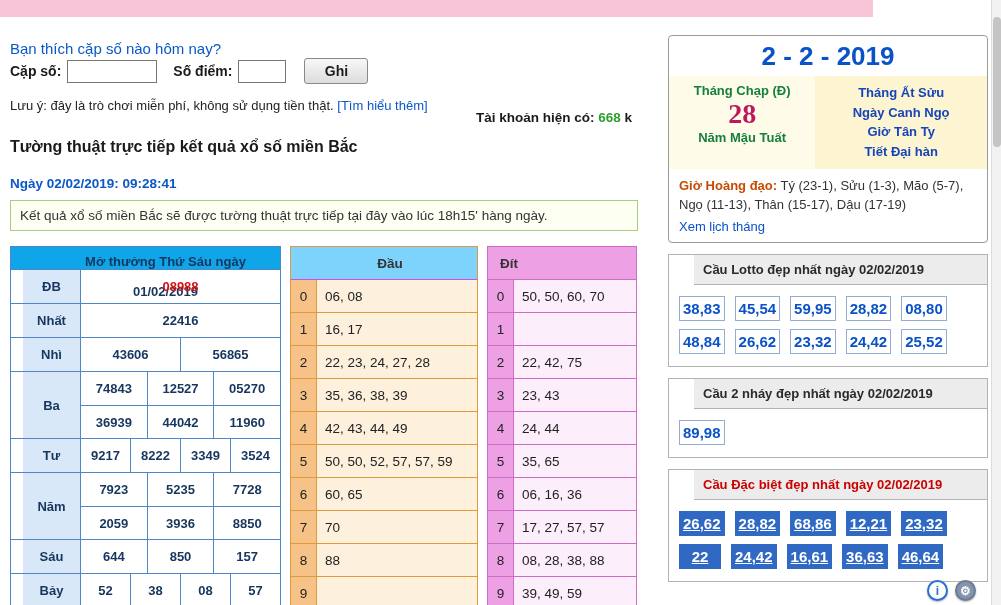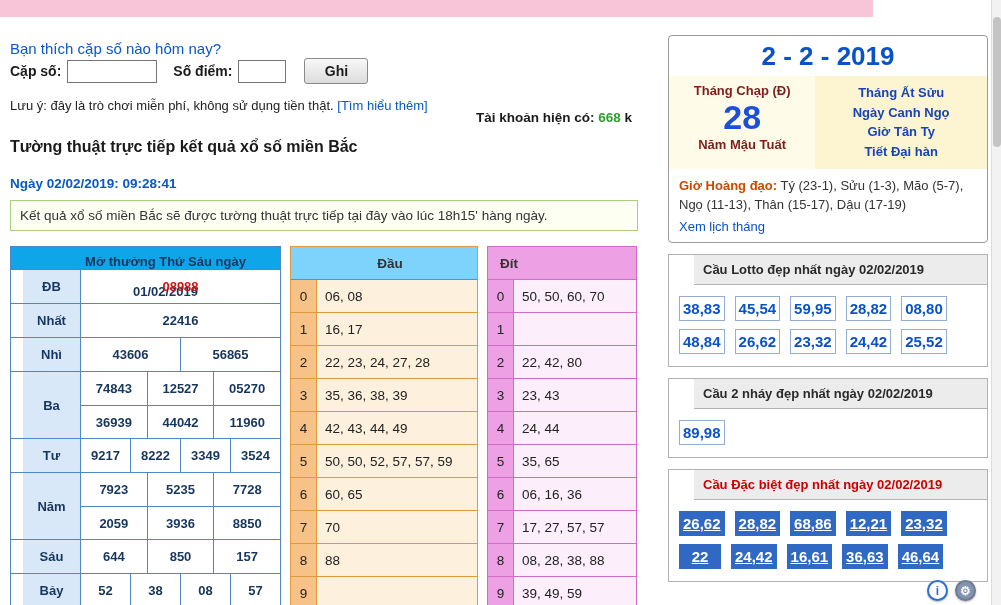--- a/index.html
+++ b/index.html
@@ -70,22 +70,22 @@
   .clock-header { display:flex; height:26px; background:#fff; }
   .ch-left { width:150px; background:#18376b; color:#fff; font-weight:bold; font-size:13.5px;
              display:flex; align-items:center; justify-content:center;
              clip-path:polygon(0 0,100% 0,calc(100% - 9px) 100%,0 100%); }
   .ch-right { flex:1; margin-left:3px; background:#18376b; color:#fff; font-weight:bold; font-size:13.5px;
               display:flex; align-items:center; justify-content:center;
               clip-path:polygon(9px 0,100% 0,100% 100%,0 100%); }
   .clock-date { text-align:center; font-size:26px; font-weight:bold; color:#0a52c8; padding:5px 0 4px; }
   .clock-lunar { display:flex; }
   .cl-left { width:46%; background:#fefbe8; text-align:center; padding:7px 0 8px; }
-  .cl-month,.cl-year { font-size:13px; font-weight:bold; color:#7f1d1d; }
-  .cl-day { font-size:34px; font-weight:bold; color:#1d4ed8; line-height:1.15; }
+  .cl-month,.cl-year { font-size:13px; font-weight:bold; color:#15803d; }
+  .cl-day { font-size:28px; font-weight:bold; color:#be185d; line-height:1.15;font-family:Liberation Serif, serif; }
   .cl-right { flex:1; background:#fdf4d2; text-align:center; padding:7px 0 8px; font-size:13px; font-weight:bold;
               color:#1545b8; line-height:1.5; }
   .clock-hd { padding:8px 10px 2px; font-size:13px; color:#333; line-height:1.45; }
   .hd-label { color:#c84b00; font-weight:bold; }
   .clock-link { text-align:left; padding:2px 10px 8px; font-size:13px; }
   .clock-link a { color:#0a52c8; text-decoration:none; }
 
   .cau { border:1px solid #b3b3b3; margin-top:11px; background:#fff; }
   .cau-h { background:#ececec; border-bottom:1px solid #b3b3b3; padding:7px 9px; font-size:13px; font-weight:bold; color:#2a2a2a;margin-left:25px; }
   .cau-h.redh { color:#cc0000; }
@@ -281,21 +281,21 @@
     <div class="nt-row">
         <div class="nt-digit">0</div>
         <div class="nt-vals">50, 50, 60, 70</div>
       </div>
     <div class="nt-row">
         <div class="nt-digit">1</div>
         <div class="nt-vals"></div>
       </div>
     <div class="nt-row">
         <div class="nt-digit">2</div>
-        <div class="nt-vals">22, 42, 80</div>
+        <div class="nt-vals">22, 42, 75</div>
       </div>
     <div class="nt-row">
         <div class="nt-digit">3</div>
         <div class="nt-vals">23, 43</div>
       </div>
     <div class="nt-row">
         <div class="nt-digit">4</div>
         <div class="nt-vals">24, 44</div>
       </div>
     <div class="nt-row">

